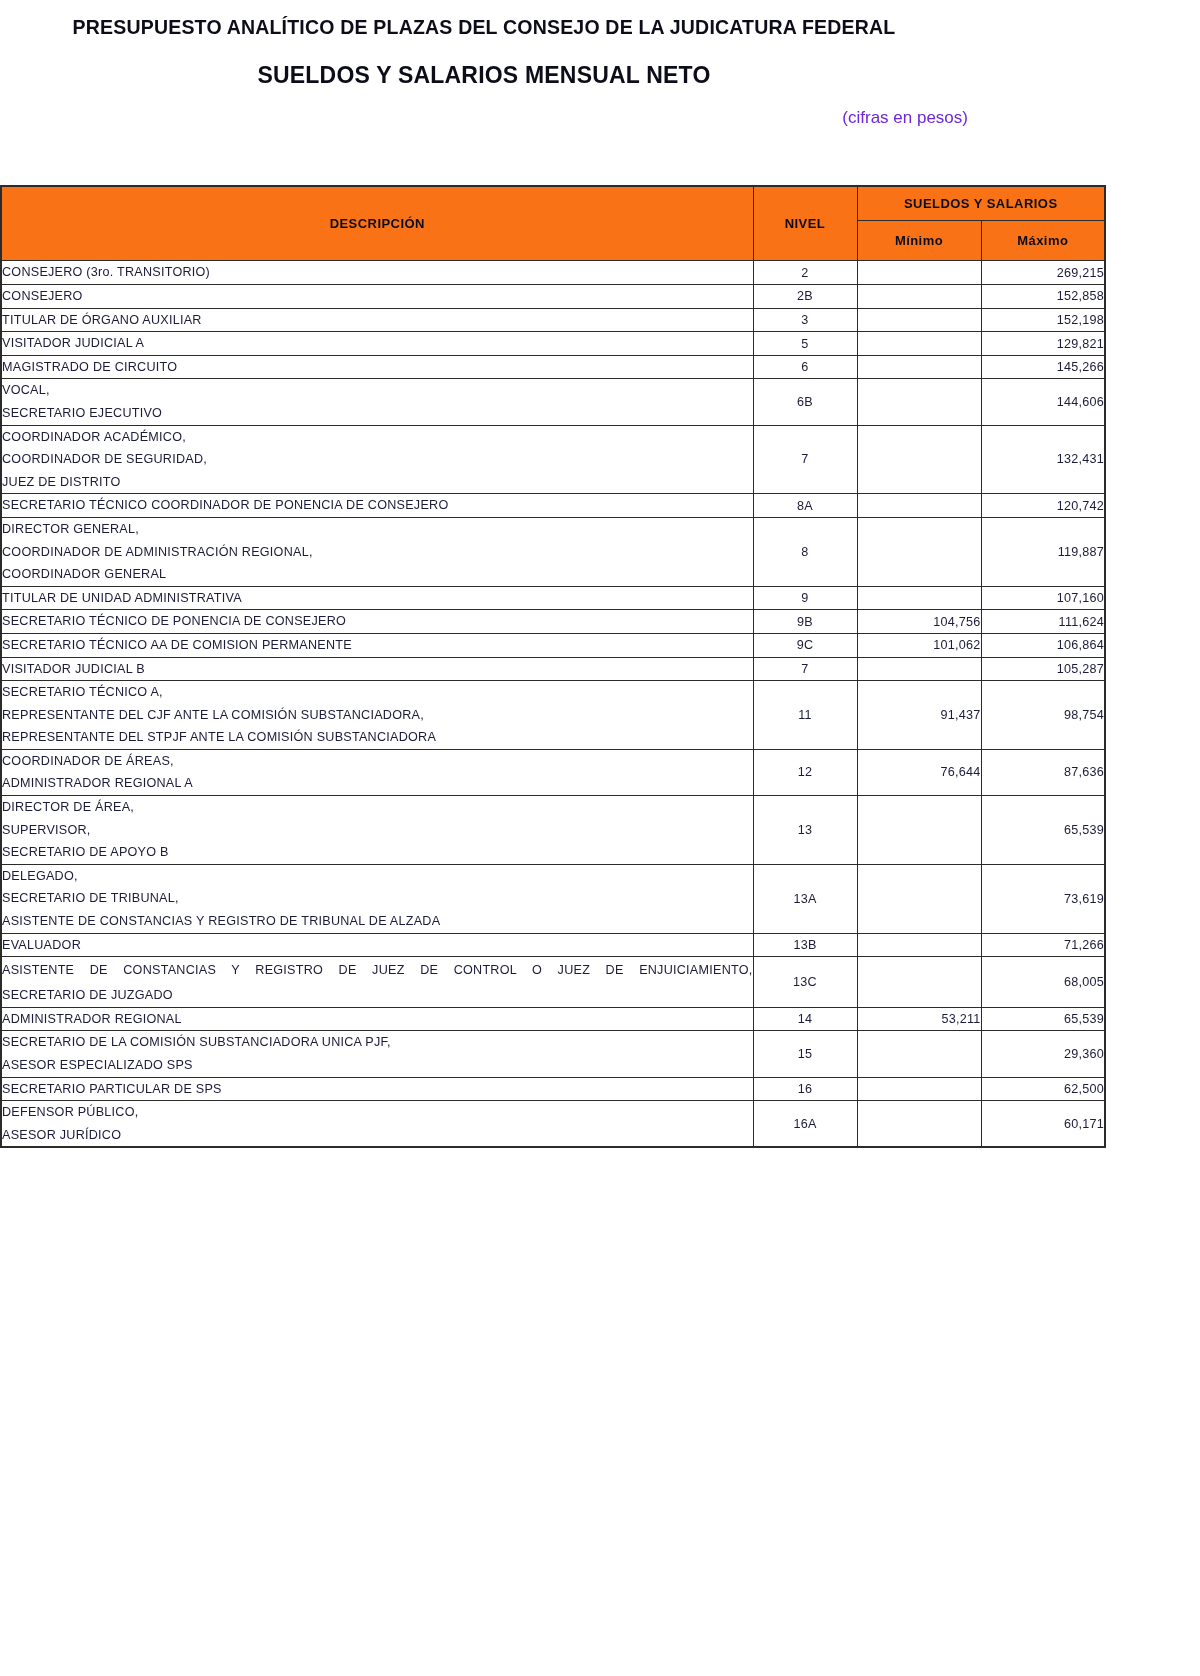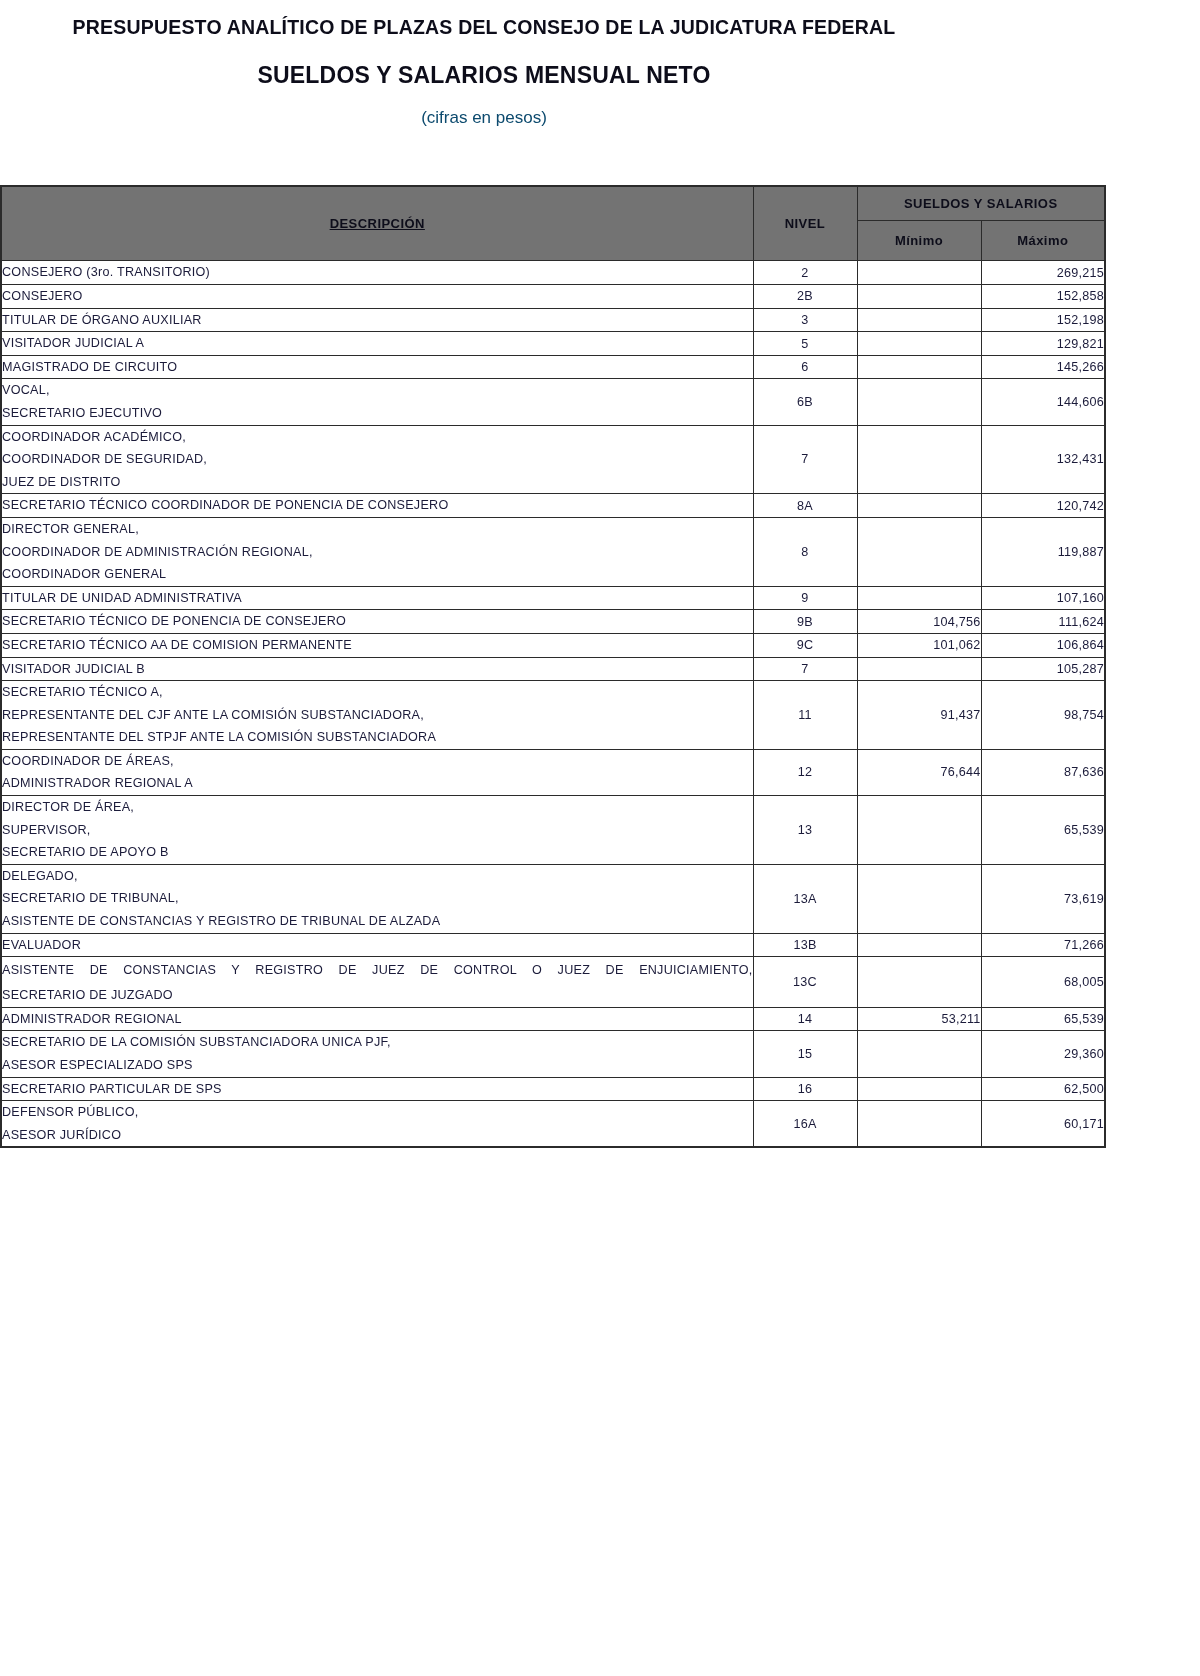--- a/index.html
+++ b/index.html
@@ -40,23 +40,24 @@
     font-size: 23px;
     font-weight: bold;
     letter-spacing: 0.2px;
     color: #0d0d1a;
     margin: 0;
     padding-top: 24px;
   }
   .title-note {
     font-size: 17px;
     font-weight: normal;
-    color: #0c4a6e;
+    color: #6d28d9;
     margin: 0;
     padding-top: 19px;
+    text-align: right;
   }
 
   
   .table-wrap {
     margin: 0 auto;
     padding-top: 57px;
     width: 1104px;
   }
   table.budget {
     width: 1104px;
@@ -71,30 +72,29 @@
     padding: 0;
   }
 
   
   col.c-desc   { width: 752px; }
   col.c-nivel  { width: 104px; }
   col.c-min    { width: 124px; }
   col.c-max    { width: 124px; }
 
   thead th {
-    background: #737373;
+    background: #f97316;
     font-size: 13px;
     font-weight: bold;
     letter-spacing: 0.45px;
     text-align: center;
     color: #0d0d1a;
   }
   th.th-desc {
     height: 72px;
-    text-decoration: underline;
   }
   th.th-nivel {
     height: 72px;
   }
   th.th-group {
     height: 33px;
     border-bottom: 1.3px solid #2b2b2b;
   }
   th.th-min, th.th-max {
     height: 39px;

